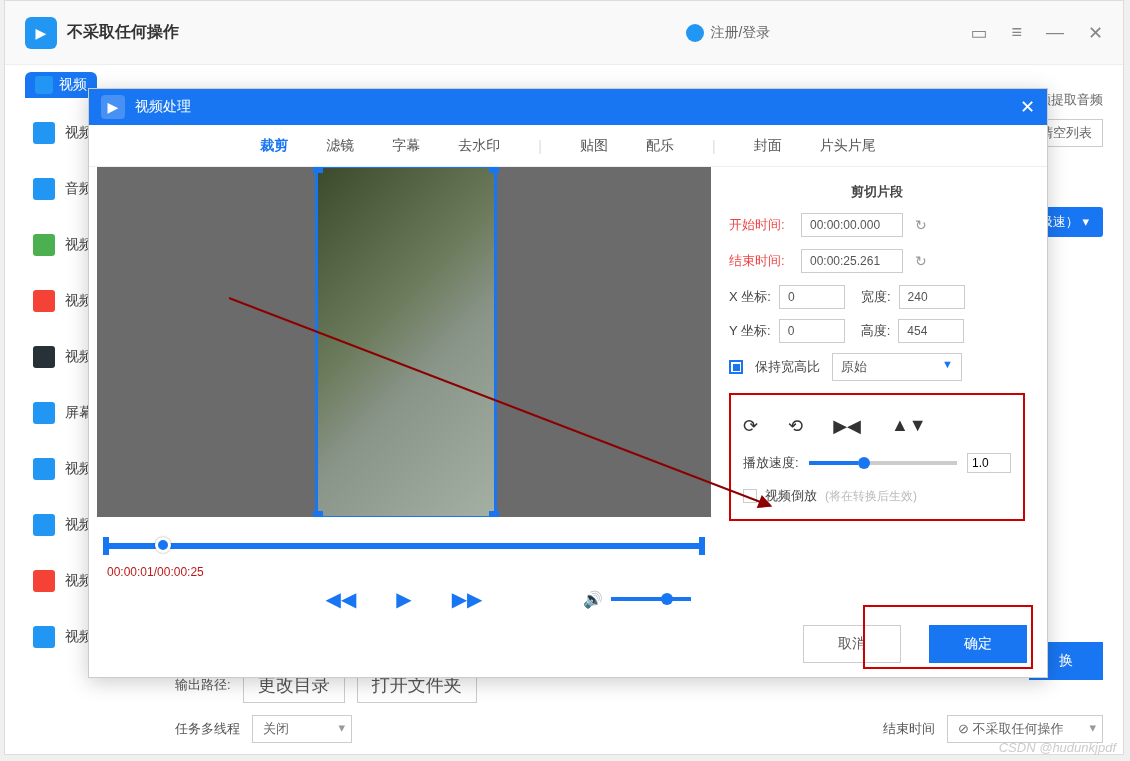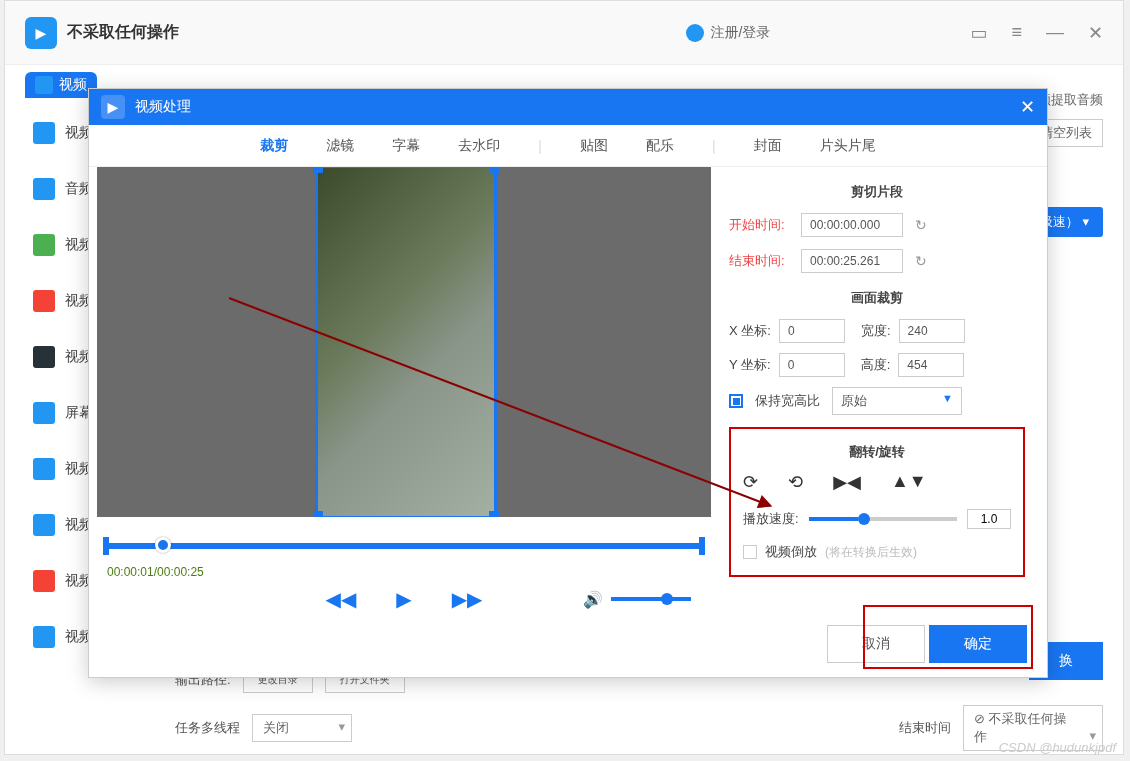--- a/index.html
+++ b/index.html
@@ -28,21 +28,21 @@
 .si-red { background: #f44336; }
 .si-dark { background: #263238; }
 
 .content-right { position: absolute; right: 20px; top: 90px; width: 100px; text-align: right; font-size: 13px; color: #666; }
 .clear-btn { border: 1px solid #ccc; padding: 4px 10px; font-size: 13px; color: #666; background: #fff; margin-top: 10px; }
 .speed-btn { background: #1976f2; color: #fff; padding: 6px 14px; font-size: 13px; border-radius: 3px; margin-top: 60px; display: inline-block; }
 
 .bottom-bar { position: absolute; bottom: 11px; left: 170px; right: 20px; height: 76px; }
 .bottom-row { display: flex; align-items: center; gap: 12px; font-size: 13px; color: #555; margin-bottom: 12px; }
 .bottom-input { border: 1px solid #ccc; padding: 5px 8px; font-size: 13px; color: #888; width: 340px; background: #fafafa; }
-.bottom-btn { border: 1px solid #ccc; padding: 5px 14px; font-size: 10px; color: #555; background: #fff; }
+.bottom-btn { border: 1px solid #ccc; padding: 5px 14px; font-size: 18px; color: #555; background: #fff; }
 .convert-btn { position: absolute; right: 20px; bottom: 74px; background: #1976f2; color: #fff; padding: 10px 30px; font-size: 14px; border: none; }
 .select-wrap { border: 1px solid #ccc; padding: 4px 24px 4px 10px; font-size: 13px; color: #666; background: #fff; position: relative; }
 .select-wrap::after { content: "▾"; position: absolute; right: 6px; color: #999; }
 
 
 .modal { position: absolute; left: 88px; top: 88px; width: 960px; height: 590px; background: #fff; box-shadow: 0 4px 20px rgba(0,0,0,0.2); border: 1px solid #ccc; }
 .modal-header { height: 36px; background: #1976f2; color: #fff; display: flex; align-items: center; padding: 0 12px; font-size: 14px; }
 .modal-header .mh-icon { width: 24px; height: 24px; background: rgba(255,255,255,0.2); border-radius: 4px; margin-right: 10px; display: flex; align-items: center; justify-content: center; }
 .modal-header .close { margin-left: auto; font-size: 18px; cursor: pointer; }
 
@@ -58,21 +58,21 @@
 .crop-rect { position: absolute; left: 218px; top: -2px; width: 182px; height: 354px; border: 3px solid #1976f2; }
 .crop-handle { position: absolute; width: 10px; height: 10px; background: #1976f2; }
 .arrow-line { position: absolute; left: 140px; top: 130px; width: 580px; height: 2px; background: darkred; transform: rotate(21deg); transform-origin: left center; }
 .arrow-line::after { content: ""; position: absolute; right: -2px; top: -6px; border-left: 14px solid darkred; border-top: 7px solid transparent; border-bottom: 7px solid transparent; }
 
 .timeline { margin-top: 18px; position: relative; height: 20px; }
 .tl-bar { position: absolute; left: 10px; right: 10px; top: 8px; height: 6px; background: #1976f2; }
 .tl-thumb { position: absolute; left: 58px; top: 2px; width: 16px; height: 16px; border-radius: 50%; background: #1976f2; border: 3px solid #fff; box-shadow: 0 0 2px rgba(0,0,0,0.4); }
 .tl-end { position: absolute; right: 6px; top: 2px; width: 6px; height: 18px; background: #1976f2; }
 .tl-start { position: absolute; left: 6px; top: 2px; width: 6px; height: 18px; background: #1976f2; }
-.time-text { font-size: 12px; color: #4d7c0f; margin-top: 10px; padding-left: 10px; }
+.time-text { font-size: 12px; color: #b91c1c; margin-top: 10px; padding-left: 10px; }
 .play-controls { display: flex; align-items: center; justify-content: center; gap: 40px; margin-top: 8px; position: relative; }
 .pc-btn { color: #1976f2; font-size: 20px; cursor: pointer; }
 .vol { position: absolute; right: 20px; display: flex; align-items: center; gap: 8px; }
 .vol-bar { width: 80px; height: 4px; background: #1976f2; position: relative; }
 .vol-bar::after { content: ""; position: absolute; right: 18px; top: -4px; width: 12px; height: 12px; border-radius: 50%; background: #1976f2; }
 
 .side-panel { flex: 1; padding: 12px 22px 0 10px; font-size: 13px; color: #444; }
 .sp-title { font-weight: bold; margin-bottom: 12px; padding-top: 4px; text-align: center; }
 .sp-row { display: flex; align-items: center; margin-bottom: 12px; gap: 12px; }
 .sp-label { width: 60px; color: #ef4444; }
@@ -86,26 +86,26 @@
 .select-sp { border: 1px solid #ccc; padding: 4px 8px; width: 130px; font-size: 13px; color: #555; display: flex; justify-content: space-between; }
 .select-sp .arr { color: #1976f2; font-size: 11px; }
 
 .highlight-box { border: 2px solid #c00; padding: 10px 12px 14px; margin-top: 6px; }
 .rotate-icons { display: flex; gap: 30px; margin: 10px 0 16px; font-size: 18px; color: #333; }
 .rotate-icons span { cursor: pointer; }
 .speed-row { display: flex; align-items: center; gap: 10px; }
 .speed-slider { flex: 1; height: 4px; background: #ccc; position: relative; }
 .speed-slider::before { content: ""; position: absolute; left: 0; width: 33%; height: 4px; background: #1976f2; }
 .speed-slider::after { content: ""; position: absolute; left: 33%; top: -4px; width: 12px; height: 12px; border-radius: 50%; background: #1976f2; }
-.speed-val { border: 1px solid #ccc; width: 44px; padding: 2px 4px; font-size: 12px; text-align: center; }
+.speed-val { border: 1px solid #ccc; width: 44px; padding: 2px 4px; font-size: 12px; text-align: left; }
 .reverse-row { display: flex; align-items: center; gap: 8px; margin-top: 14px; font-size: 13px; }
 .reverse-row .hint { color: #bbb; font-size: 12px; }
 .cb-empty { width: 14px; height: 14px; border: 1px solid #ccc; }
 
-.modal-footer { position: absolute; bottom: 14px; right: 20px; display: flex; gap: 4px; }
+.modal-footer { position: absolute; bottom: 14px; right: 20px; display: flex; gap: 28px; }
 .ft-btn { padding: 9px 34px; font-size: 14px; border: 1px solid #ccc; background: #fff; color: #555; cursor: pointer; }
 .ft-btn.primary { background: #1976f2; color: #fff; border-color: #1976f2; }
 .footer-highlight { position: absolute; bottom: 8px; right: 14px; width: 170px; height: 64px; border: 2px solid #c00; pointer-events: none; }
 
 .watermark { position: absolute; right: 14px; bottom: 6px; font-size: 13px; color: #ccc; font-style: italic; }
 </style>
 </head>
 <body>
 
 <div class="app-window">
@@ -186,21 +186,21 @@
     <div class="bottom-row">
       <span>输出路径:</span>
       <button class="bottom-btn">更改目录</button>
       <button class="bottom-btn">打开文件夹</button>
     </div>
     <div class="bottom-row">
       <span>任务多线程</span>
       <span class="select-wrap" style="width:100px"><span>关闭</span></span>
       <span style="flex:1"></span>
       <span>结束时间</span>
-      <span class="select-wrap" style="width:140px">⊘ <span>不采取任何操作</span></span>
+      <span class="select-wrap" style="width:156px">⊘ <span>不采取任何操作</span></span>
     </div>
   </div>
 </div>
 
 <div class="modal">
   <div class="modal-header">
     <span class="mh-icon">▶</span>
     <span>视频处理</span>
     <span class="close">✕</span>
   </div>
@@ -254,21 +254,20 @@
         <span class="sp-label">开始时间:</span>
         <input class="sp-input" value="00:00:00.000" style="">
         <span class="reset-icon">↻</span>
       </div>
       <div class="sp-row">
         <span class="sp-label">结束时间:</span>
         <input class="sp-input" value="00:00:25.261" style="">
         <span class="reset-icon">↻</span>
       </div>
 
-      <div class="sp-title">画面裁剪</div>
       <div class="sp-double">
         <div>
             <span>X 坐标:</span>
             <input class="sp-input small" value="0" style="">
           </div>
         <div>
             <span>宽度:</span>
             <input class="sp-input small" value="240" style="">
           </div>
       </div>
@@ -285,21 +284,20 @@
       <div class="sp-row">
         <span class="checkbox checked"></span>
         <span>保持宽高比</span>
         <span class="select-sp">
             <span>原始</span>
             <span class="arr">▼</span>
           </span>
       </div>
 
       <div class="highlight-box">
-        <div class="sp-title" style="margin-bottom:4px">翻转/旋转</div>
         <div class="rotate-icons">
           <span>⟳</span>
           <span>⟲</span>
           <span>▶◀</span>
           <span>▲▼</span>
         </div>
         <div class="speed-row">
           <span>播放速度:</span>
           <div class="speed-slider"></div>
           <input class="speed-val" value="1.0" style="">

